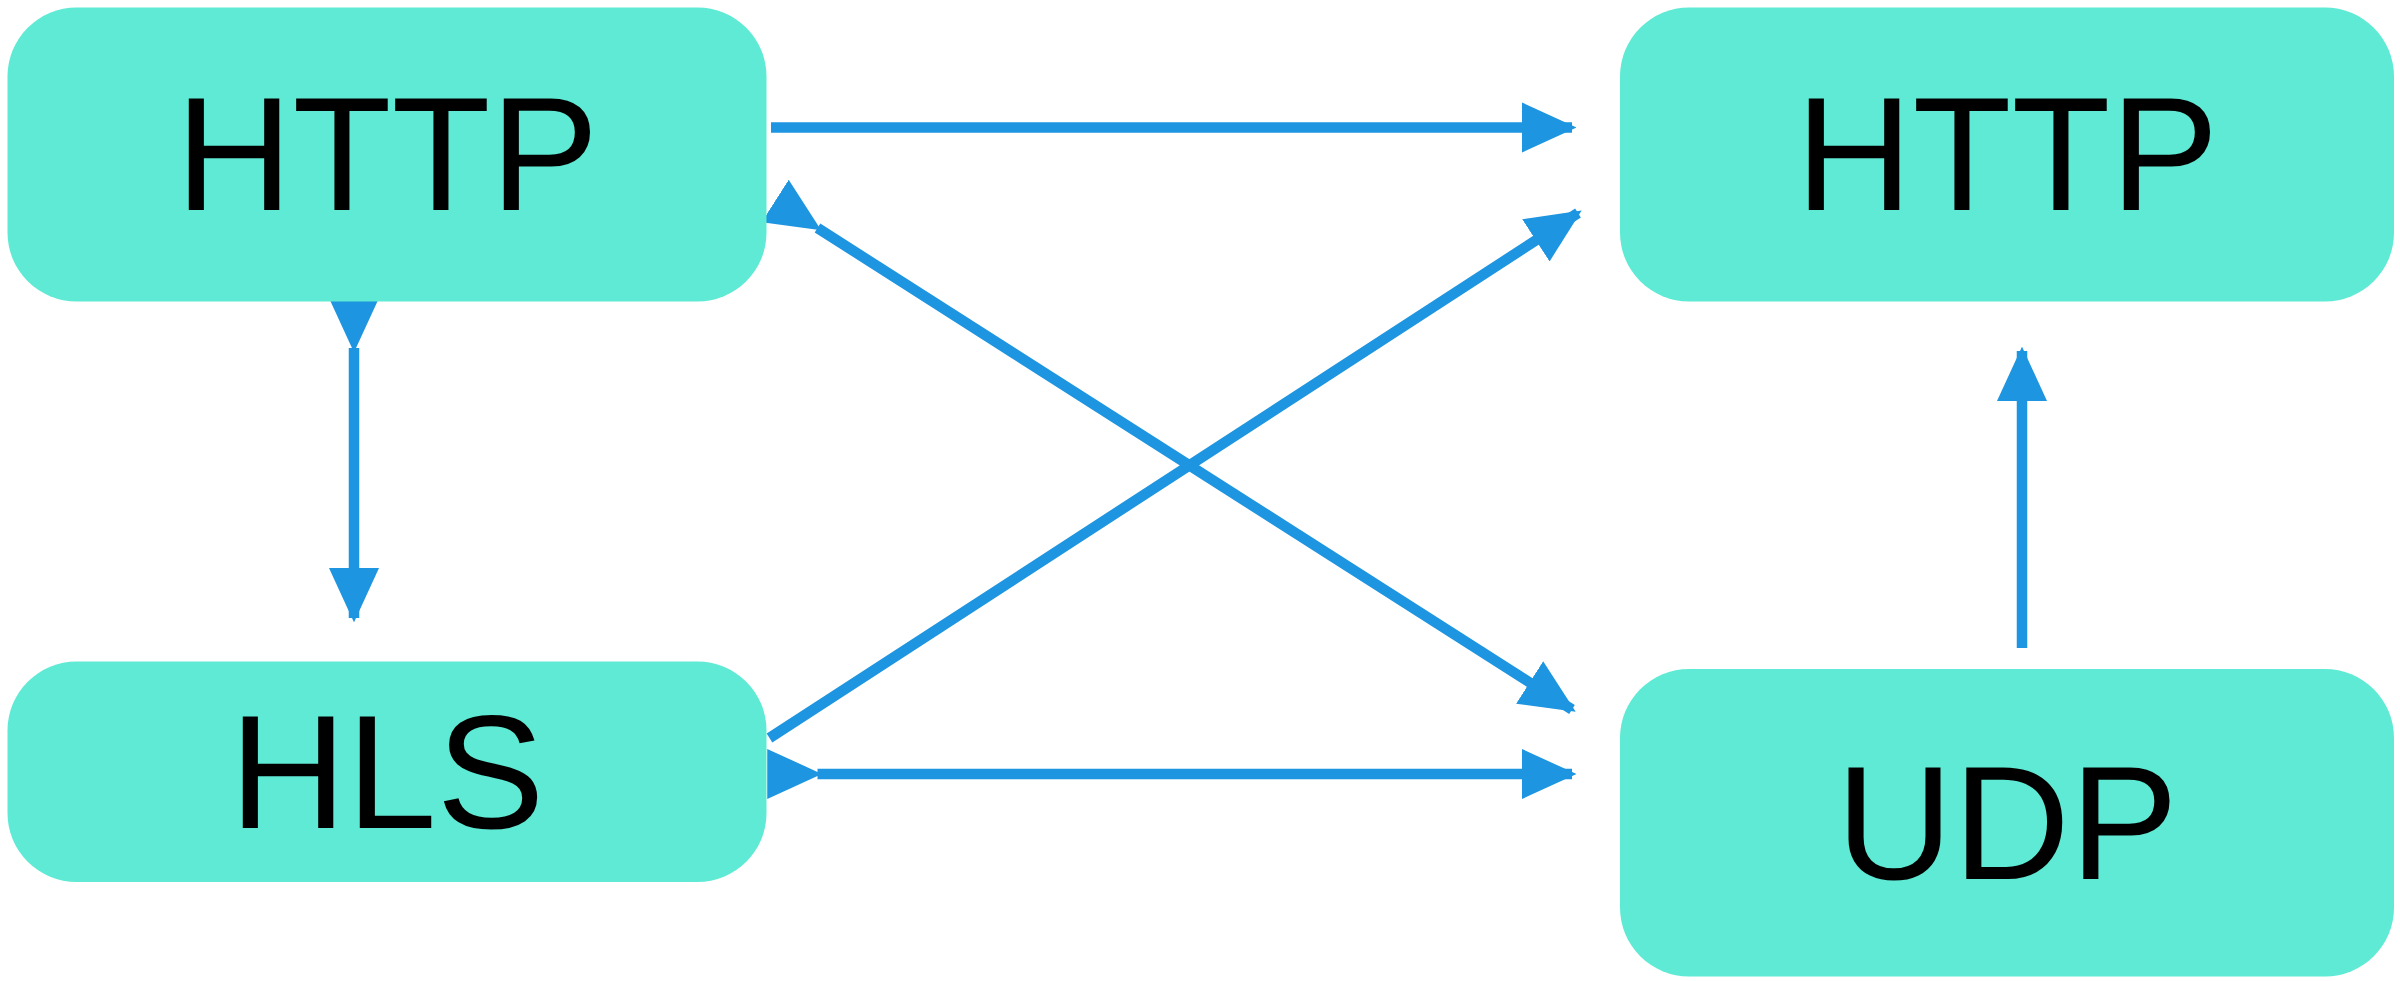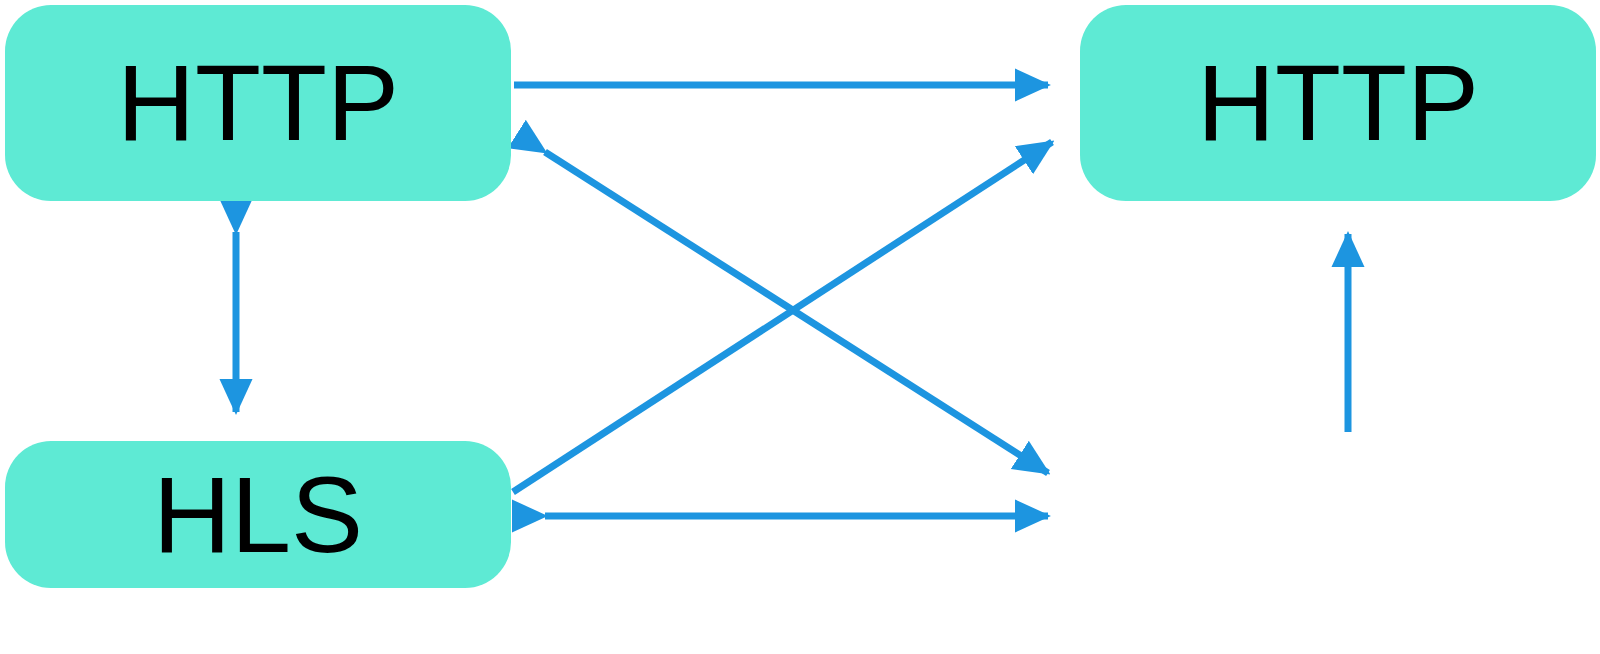--- a/index.html
+++ b/index.html
@@ -87,14 +87,17 @@
   </div>
 
   <div class="node" id="node-rtmp">
     <span class="node-label">HTTP</span>
   </div>
 
   <div class="node" id="node-hls">
     <span class="node-label">HLS</span>
   </div>
 
+  <div class="node" id="node-udp">
+    <span class="node-label">UDP</span>
+  </div>
 
 </div>
 
 </body></html>

